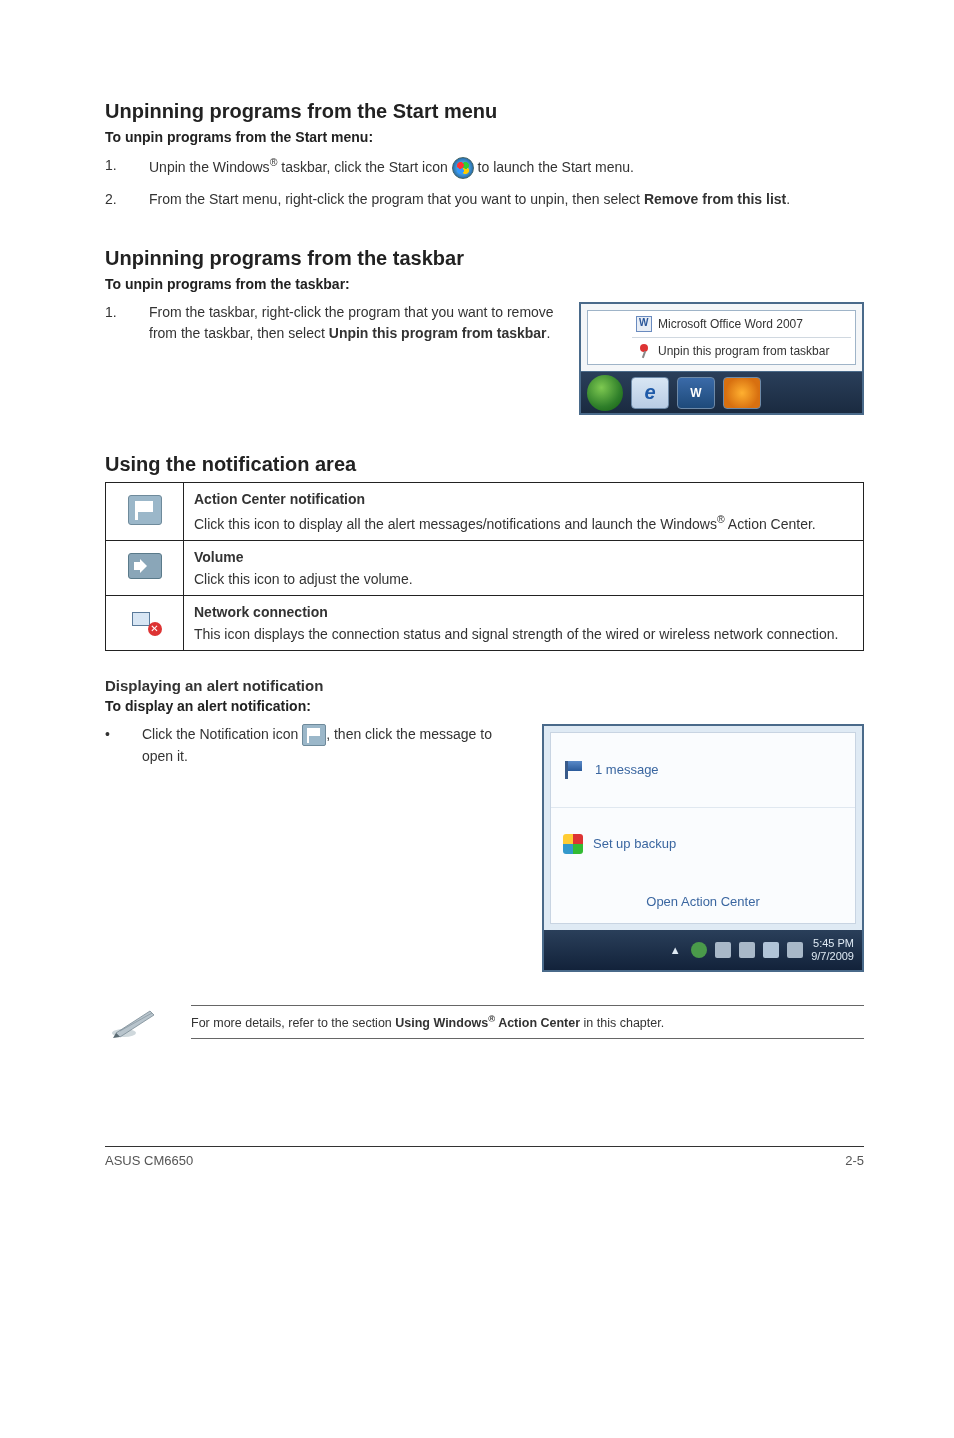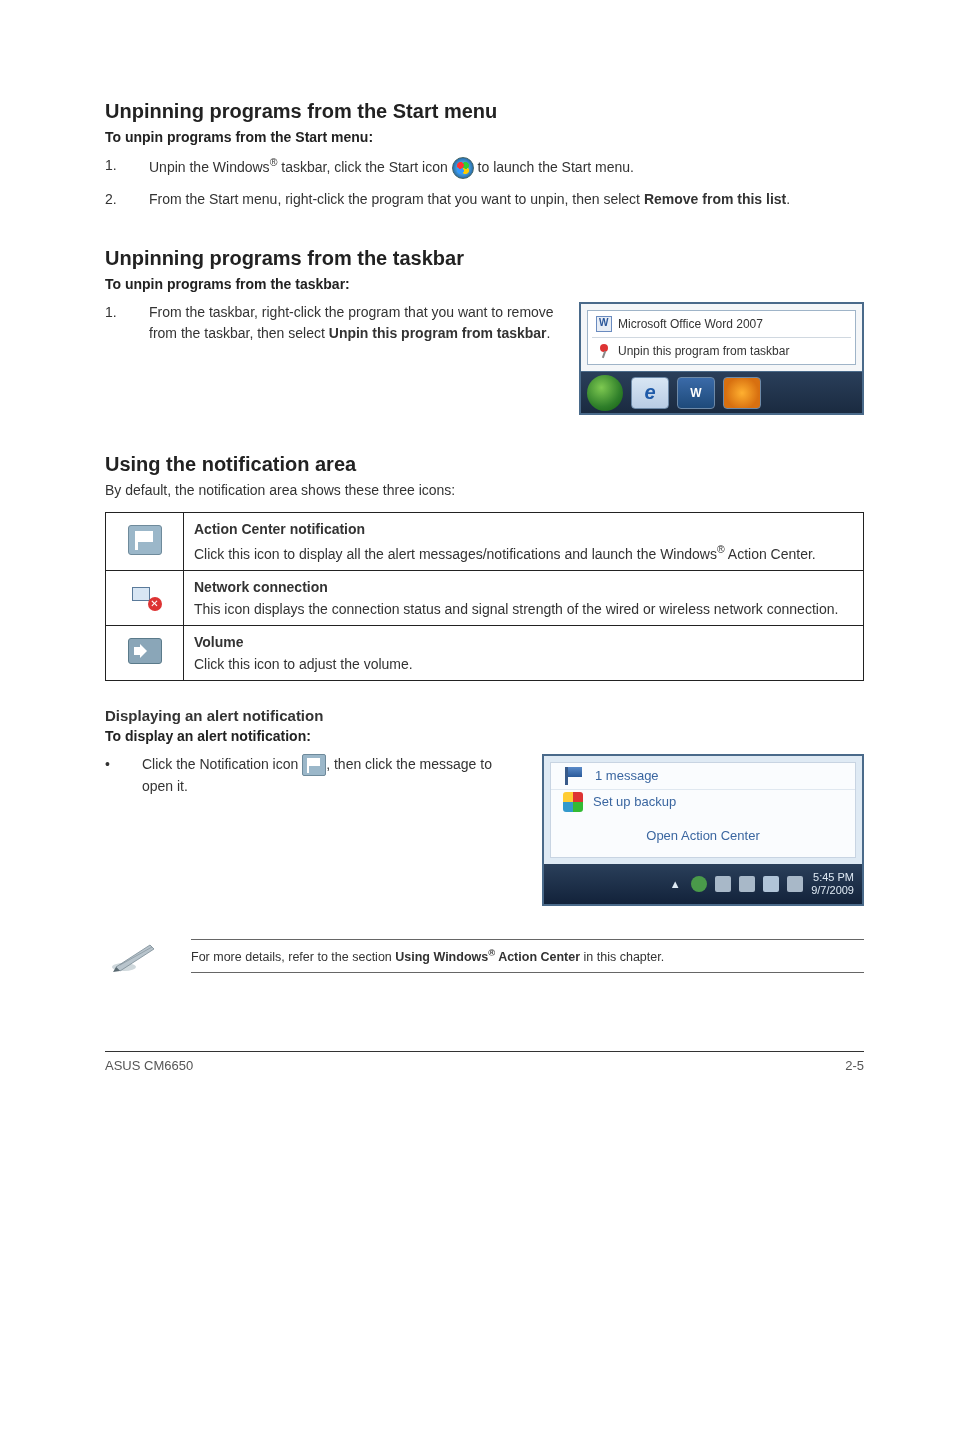--- a/index.html
+++ b/index.html
@@ -96,20 +96,21 @@
   .ctx-shot {
     width: 285px;
     border: 2px solid #4a6a8a;
     background: #f4f6f8;
   }
   .ctx-menu {
     margin: 6px;
     border: 1px solid #9fb4c8;
     background: #fff;
     font-size: 12px;
+    padding-left: 40px;
   }
   .ctx-item {
     display: flex;
     align-items: center;
     gap: 6px;
     padding: 5px 8px;
   }
   .ctx-divider { height:1px; background:#d0d8e0; margin: 0 4px; }
   .ctx-word-icon {
     width: 16px; height: 16px;
@@ -232,21 +233,21 @@
     width: 322px;
     border: 2px solid #4a6a8a;
     background: #dfeaf4;
     font-size: 13px;
   }
   .ac-body {
     margin: 6px;
     background: #fafcfe;
     border: 1px solid #c8d4e2;
   }
-  .ac-row { display:flex;align-items:center;gap:10px;padding:2px 12px;border-bottom:1px solid #e0e8f0;cursor:pointer;}
+  .ac-row { display:flex;align-items:center;gap:10px;padding:26px 12px;border-bottom:1px solid #e0e8f0;cursor:pointer;}
   .ac-row.last{border-bottom:none;text-align:right;}
   .ac-msg{color:#3a66a0;}
   .ac-flag-ico{width:22px;height:22px;position:relative;}
   .ac-flag-ico::before{content:"";position:absolute;left:2px;top:2px;width:3px;height:18px;background:#385a8a;}
   .ac-flag-ico::after{content:"";position:absolute;left:5px;top:2px;width:14px;height:10px;background:linear-gradient(#5a8ac8,#2a5a9a);}
   .ac-shield{width:20px;height:20px;position:relative;}
   .ac-shield::before{content:"";position:absolute;inset:0;background:conic-gradient(#d33 0 25%,#3b3 0 50%,#39c 0 75%,#fc3 0 100%);border-radius:3px;}
   .ac-open{display:block;text-align:center;color:#3a66a0;padding:14px 4px;cursor:pointer;}
   .ac-taskbar{height:40px;background:linear-gradient(#2a3f5a,#12223a);display:flex;align-items:center;justify-content:flex-end;padding:0 8px;gap:8px;font-size:11px;color:#dfeaf4;}
   .tray-ico{width:16px;height:16px;background:#a8b8c8;border-radius:2px;}
@@ -255,21 +256,21 @@
   .tray-ico.flag{background:#b0c4d8;}
   .ac-clock{text-align:right;line-height:1.2;}
 
   
   .note-row{display:flex;align-items:center;gap:26px;margin-top:30px;}
   .note-text{flex:1;font-size:12.5px;border-top:1px solid #666;border-bottom:1px solid #666;padding:8px 0;}
   .pencil-ico{width:60px;height:40px;display:flex;align-items:center;justify-content:center;}
   .pencil-ico svg{width:50px;height:34px;}
 
   
-  .footer{display:flex;justify-content:space-between;border-top:1px solid #333;margin-top:75px;padding-top:6px;font-size:13px;color:#555;}
+  .footer{display:flex;justify-content:space-between;border-top:1px solid #333;margin-top:104px;padding-top:6px;font-size:13px;color:#555;}
 </style>
 </head>
 <body>
 
 <div class="section">
   <h2>Unpinning programs from the Start menu</h2>
   <h4>To unpin programs from the Start menu:</h4>
   <ol>
     <li>
       <span class="num">1.</span>
@@ -319,45 +320,44 @@
           <span class="tb-word">W</span>
           <span class="tb-wmp"></span>
         </div>
       </div>
     </div>
   </div>
 </div>
 
 <div class="section" style="margin-bottom:26px;">
   <h2>Using the notification area</h2>
-  <p style="margin-bottom:14px;">By default, the notification area shows these three icons:</p>
 
   <table class="icon-table">
     <tbody>
         <tr>
       <td class="icon-cell"><span class="ic-action"></span></td>
       <td>
         <div class="cell-title">Action Center notification</div>
         <div>
           <span>Click this icon to display all the alert messages/notifications and launch the Windows</span><sup>®</sup><span> Action Center.</span>
         </div>
       </td>
     </tr>
     <tr>
+      <td class="icon-cell"><span class="ic-vol"></span></td>
+      <td>
+        <div class="cell-title">Volume</div>
+        <div>Click this icon to adjust the volume.</div>
+      </td>
+    </tr>
+    <tr>
       <td class="icon-cell"><span class="ic-net"></span></td>
       <td>
         <div class="cell-title">Network connection</div>
         <div>This icon displays the connection status and signal strength of the wired or wireless network connection.</div>
-      </td>
-    </tr>
-    <tr>
-      <td class="icon-cell"><span class="ic-vol"></span></td>
-      <td>
-        <div class="cell-title">Volume</div>
-        <div>Click this icon to adjust the volume.</div>
       </td>
     </tr>
   </tbody>
     </table>
 </div>
 
 <div class="section" style="margin-bottom:10px;">
   <div class="subhead">Displaying an alert notification</div>
   <h4>To display an alert notification:</h4>
   <div class="side-by-side">

